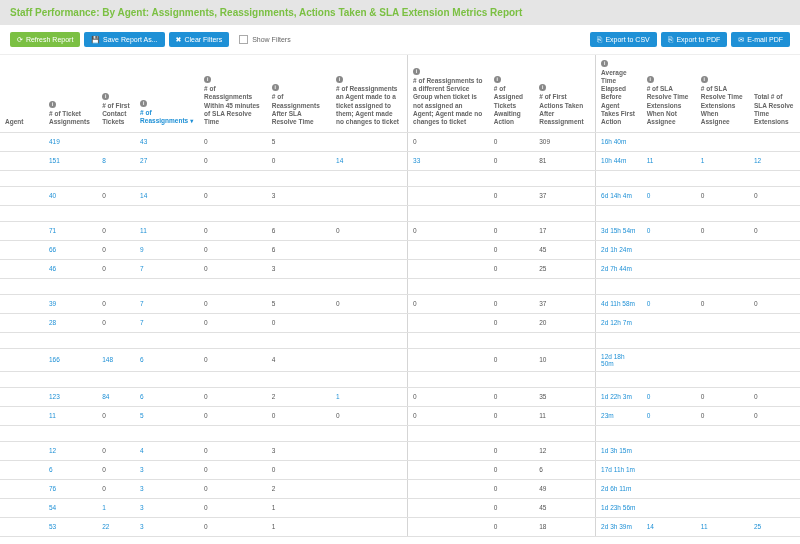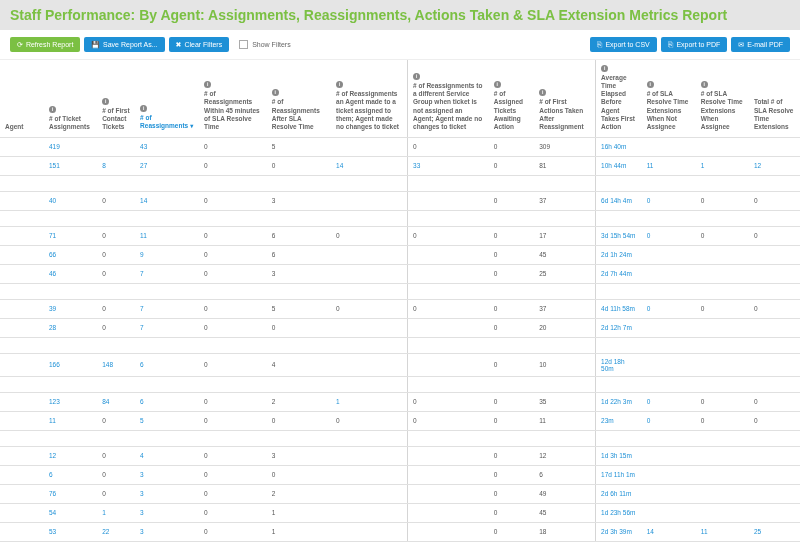--- a/index.html
+++ b/index.html
@@ -1,18 +1,18 @@
 <!DOCTYPE html>
 <html><head>
 <meta charset="utf-8">
 <style>
 * { box-sizing: border-box; margin: 0; padding: 0; }
 body { font-family: Arial, sans-serif; font-size: 8px; color: #555; background: #fff; width: 800px; }
 .header-bar { background: #e5e5e5; padding: 7px 10px; }
-.header-bar h1 { color: #7bc043; font-size: 14px; font-weight: bold; }
+.header-bar h1 { color: #7bc043; font-size: 10px; font-weight: bold; }
 .toolbar { display: flex; align-items: center; padding: 7px 10px; gap: 4px; border-bottom: 1px solid #eee; }
 .btn { display: inline-flex; align-items: center; gap: 3px; padding: 4px 7px; border-radius: 2px; font-size: 7px; color: #fff; cursor: pointer; border: none; }
 .btn-green { background: #7bc043; }
 .btn-blue { background: #1e90d6; }
 .toolbar .spacer { flex: 1; }
 .chk-wrap { display: inline-flex; align-items: center; gap: 4px; margin-left: 6px; font-size: 7px; color: #666; }
 .chk { width: 9px; height: 9px; border: 1px solid #aaa; background: #fff; display: inline-block; }
 .icon { font-size: 7px; line-height: 1; }
 .table-wrap { overflow: auto; }
 table { border-collapse: collapse; width: 100%; }

